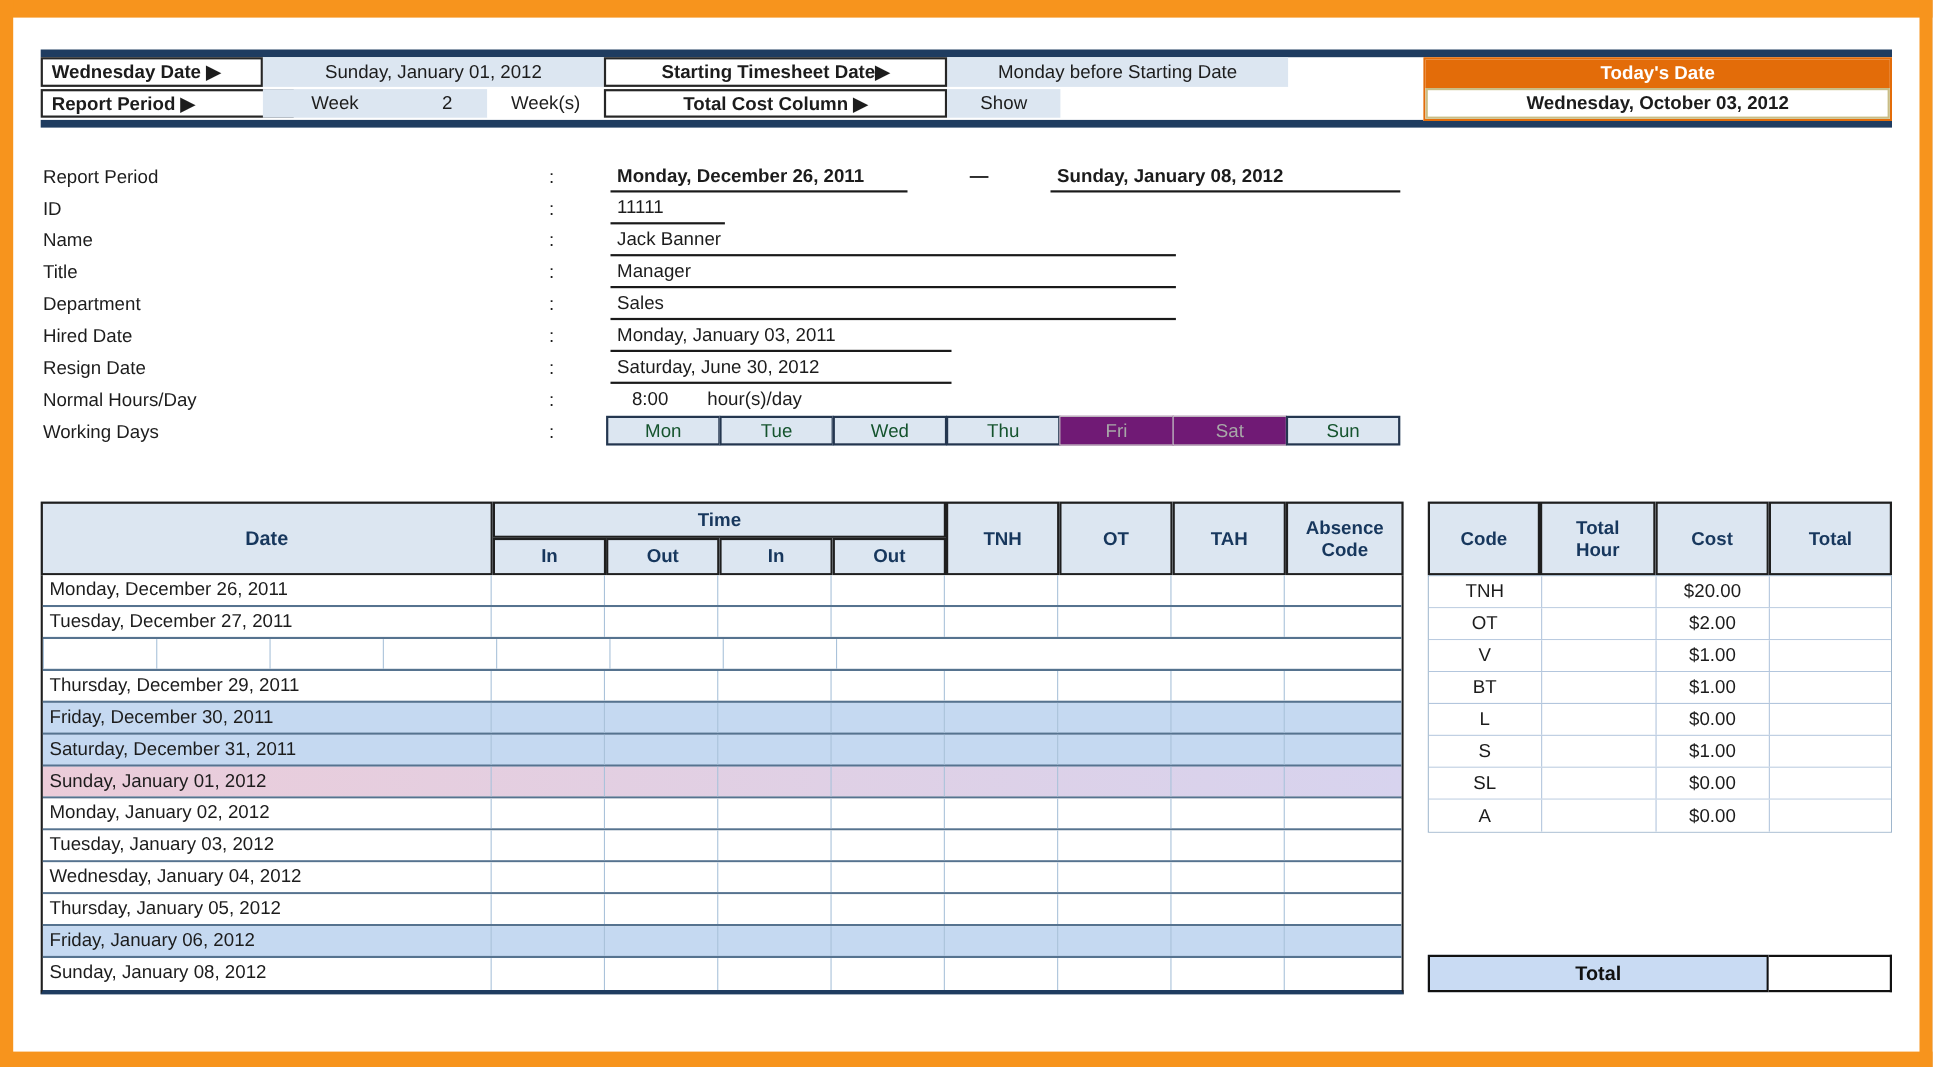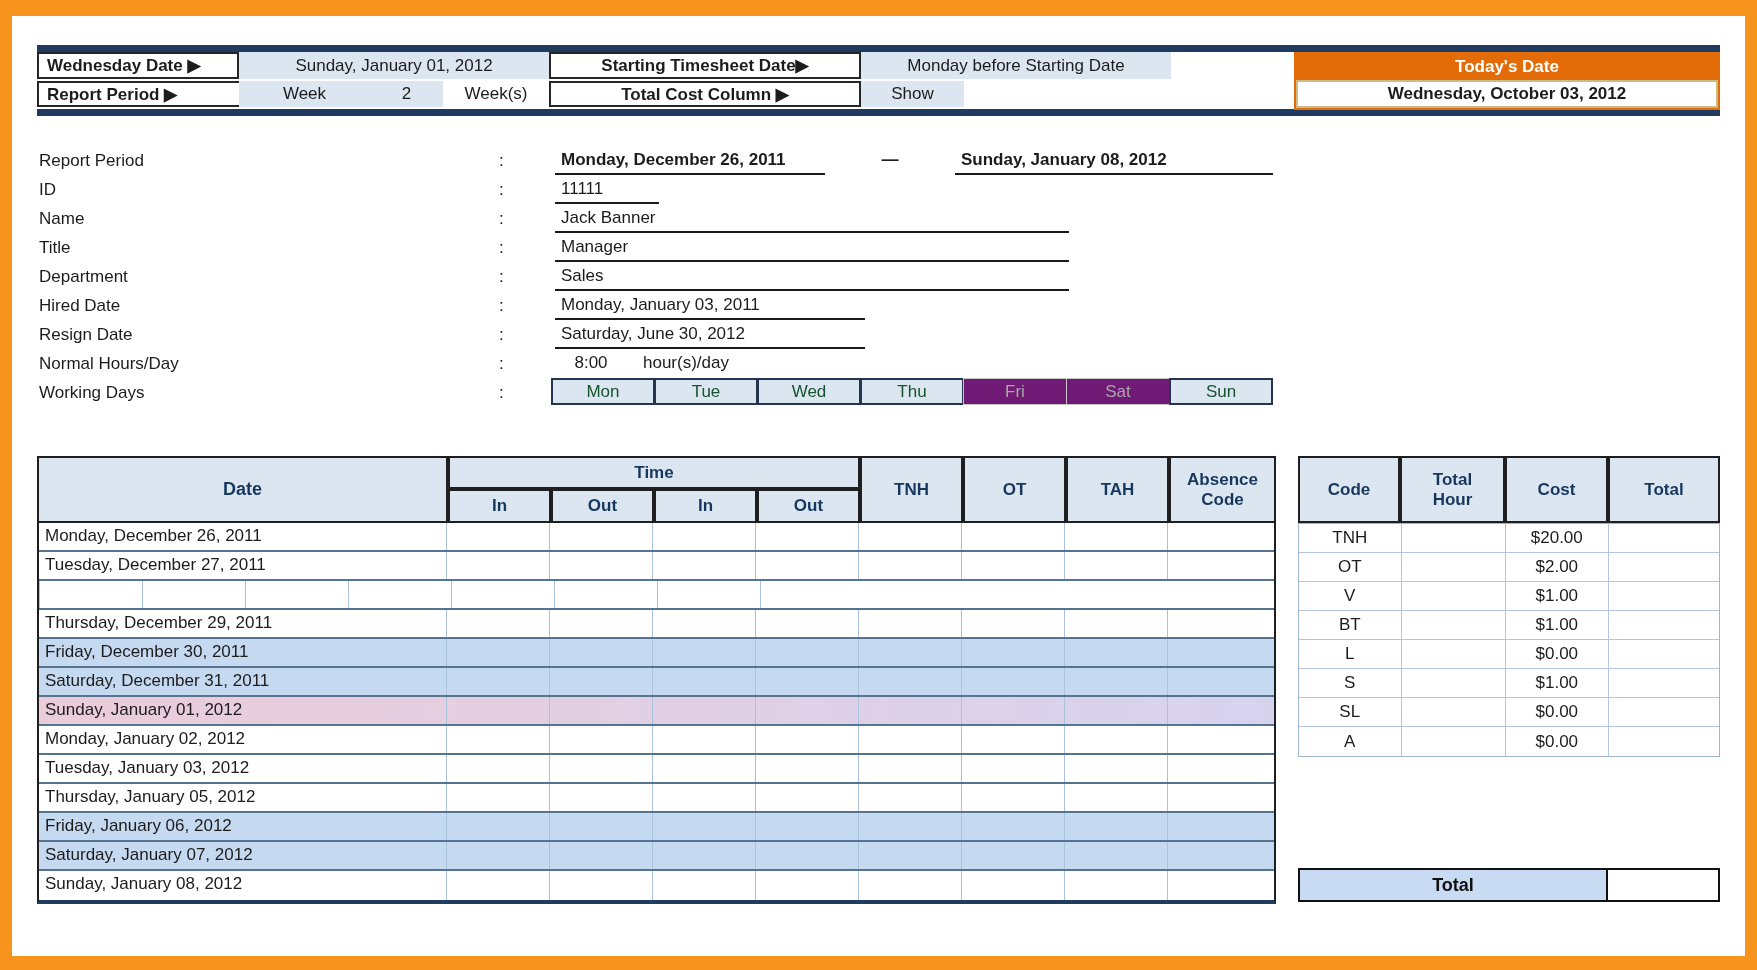--- a/index.html
+++ b/index.html
@@ -269,43 +269,43 @@
         <div class="mcell w103"></div>
           <div class="mcell w103"></div>
           <div class="mcell w103"></div>
           <div class="mcell w103"></div>
           <div class="mcell w103"></div>
           <div class="mcell w103"></div>
           <div class="mcell w103"></div>
           <div class="mcell w107"></div>
       </div>
       <div class="mrow">
+        <div class="mdate">Wednesday, January 04, 2012</div>
+        <div class="mcell w103"></div>
+          <div class="mcell w103"></div>
+          <div class="mcell w103"></div>
+          <div class="mcell w103"></div>
+          <div class="mcell w103"></div>
+          <div class="mcell w103"></div>
+          <div class="mcell w103"></div>
+          <div class="mcell w107"></div>
+      </div>
+      <div class="mrow">
         <div class="mdate">Thursday, January 05, 2012</div>
         <div class="mcell w103"></div>
           <div class="mcell w103"></div>
           <div class="mcell w103"></div>
           <div class="mcell w103"></div>
           <div class="mcell w103"></div>
           <div class="mcell w103"></div>
           <div class="mcell w103"></div>
           <div class="mcell w107"></div>
       </div>
       <div class="mrow row-weekend">
         <div class="mdate">Friday, January 06, 2012</div>
-        <div class="mcell w103"></div>
-          <div class="mcell w103"></div>
-          <div class="mcell w103"></div>
-          <div class="mcell w103"></div>
-          <div class="mcell w103"></div>
-          <div class="mcell w103"></div>
-          <div class="mcell w103"></div>
-          <div class="mcell w107"></div>
-      </div>
-      <div class="mrow row-weekend">
-        <div class="mdate">Saturday, January 07, 2012</div>
         <div class="mcell w103"></div>
           <div class="mcell w103"></div>
           <div class="mcell w103"></div>
           <div class="mcell w103"></div>
           <div class="mcell w103"></div>
           <div class="mcell w103"></div>
           <div class="mcell w103"></div>
           <div class="mcell w107"></div>
       </div>
       <div class="mrow">

